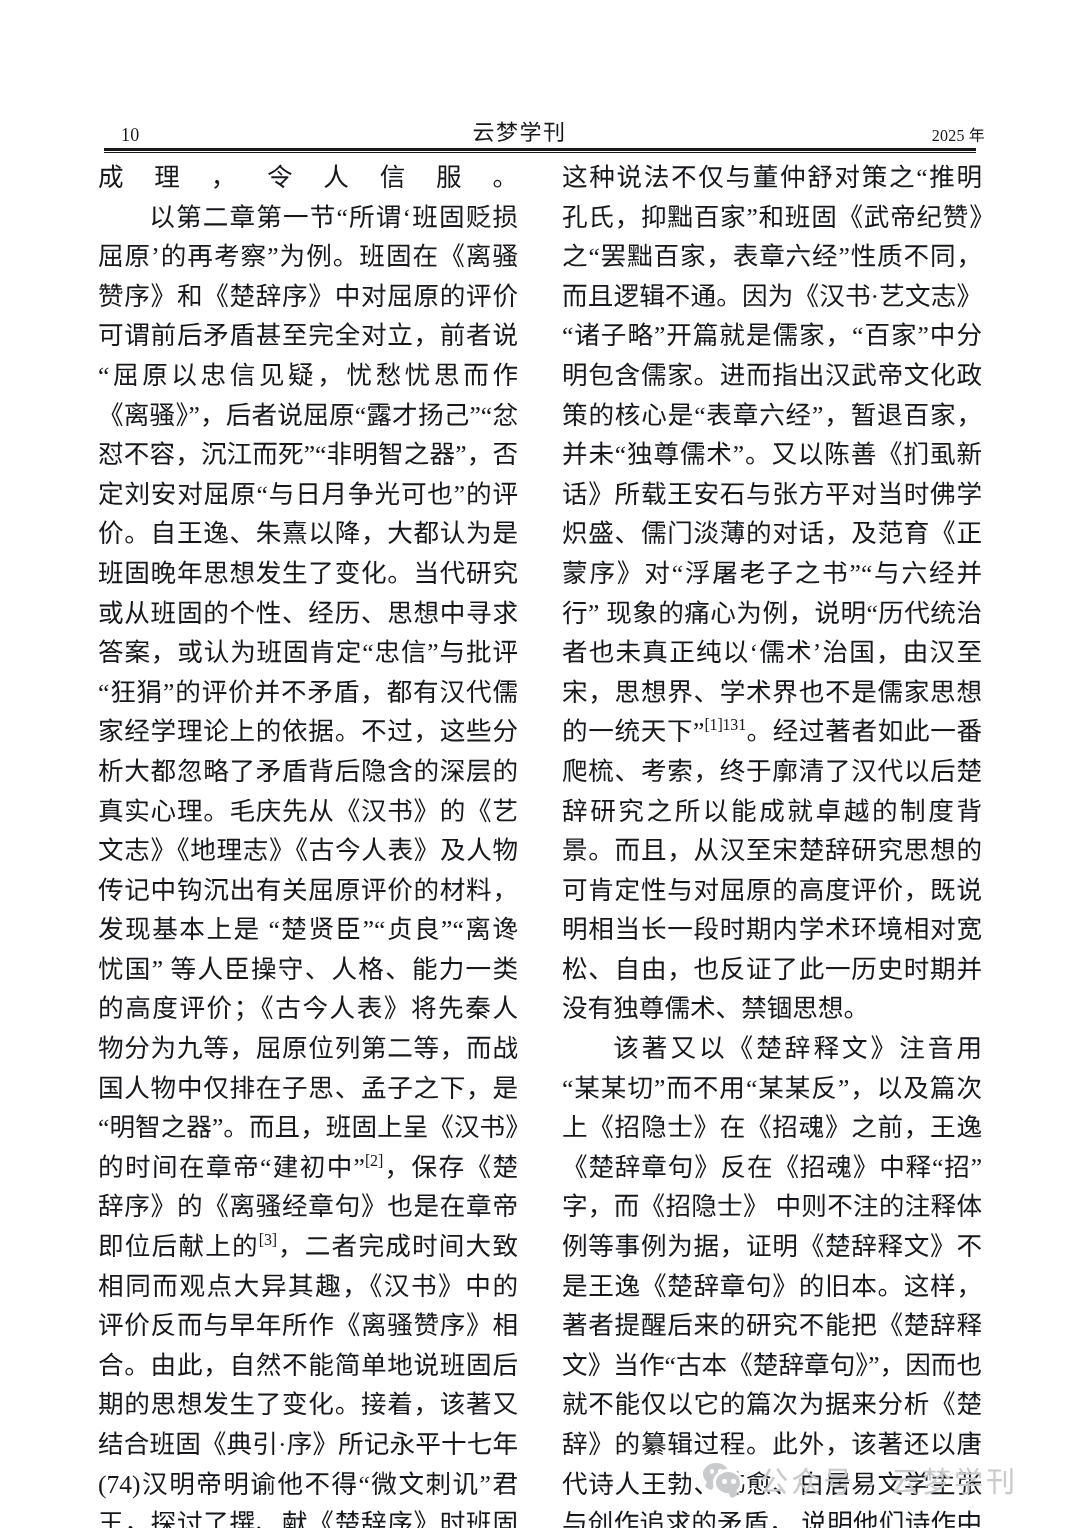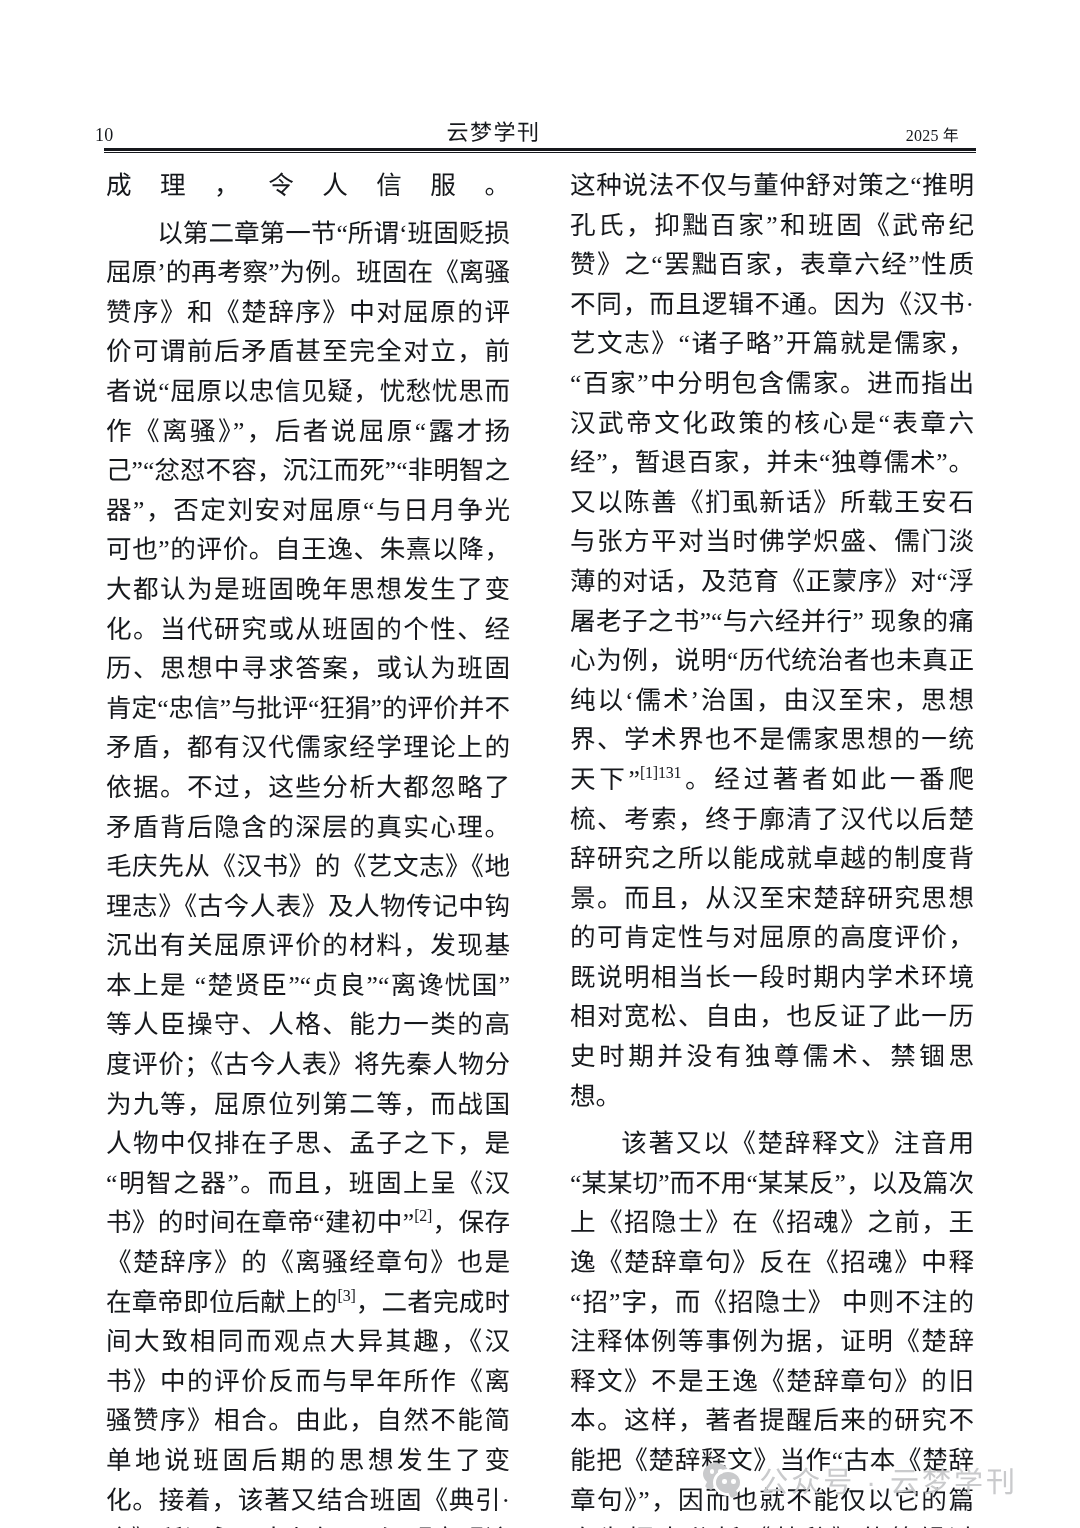--- a/index.html
+++ b/index.html
@@ -21,21 +21,21 @@
     position: absolute;
     left: 0; top: 0;
     width: 1080px;
     height: 1528px;
     box-sizing: border-box;
   }
 
   
   .running-head {
     position: absolute;
-    left: 89px;
+    left: 115px;
     top: 112px;
     width: 872px;
     height: 34px;
     display: flex;
     align-items: flex-end;
     justify-content: space-between;
     font-size: 17.5px;
     letter-spacing: 0.2px;
     color: #16181c;
   }
@@ -73,21 +73,21 @@
     top: 158px;
     width: 884px;
     display: flex;
     justify-content: space-between;
   }
   .col {
     width: 420px;
   }
 
   p.body-text {
-    margin: 8px;
+    margin: 0;
     font-size: 25.6px;
     line-height: 39.6px;
     text-align: justify;
     text-justify: inter-ideograph;
     text-align-last: left;
     letter-spacing: 0px;
     color: #16181c;
     font-family: "Liberation Serif", "DejaVu Serif", serif;
   }
   p.indent {

